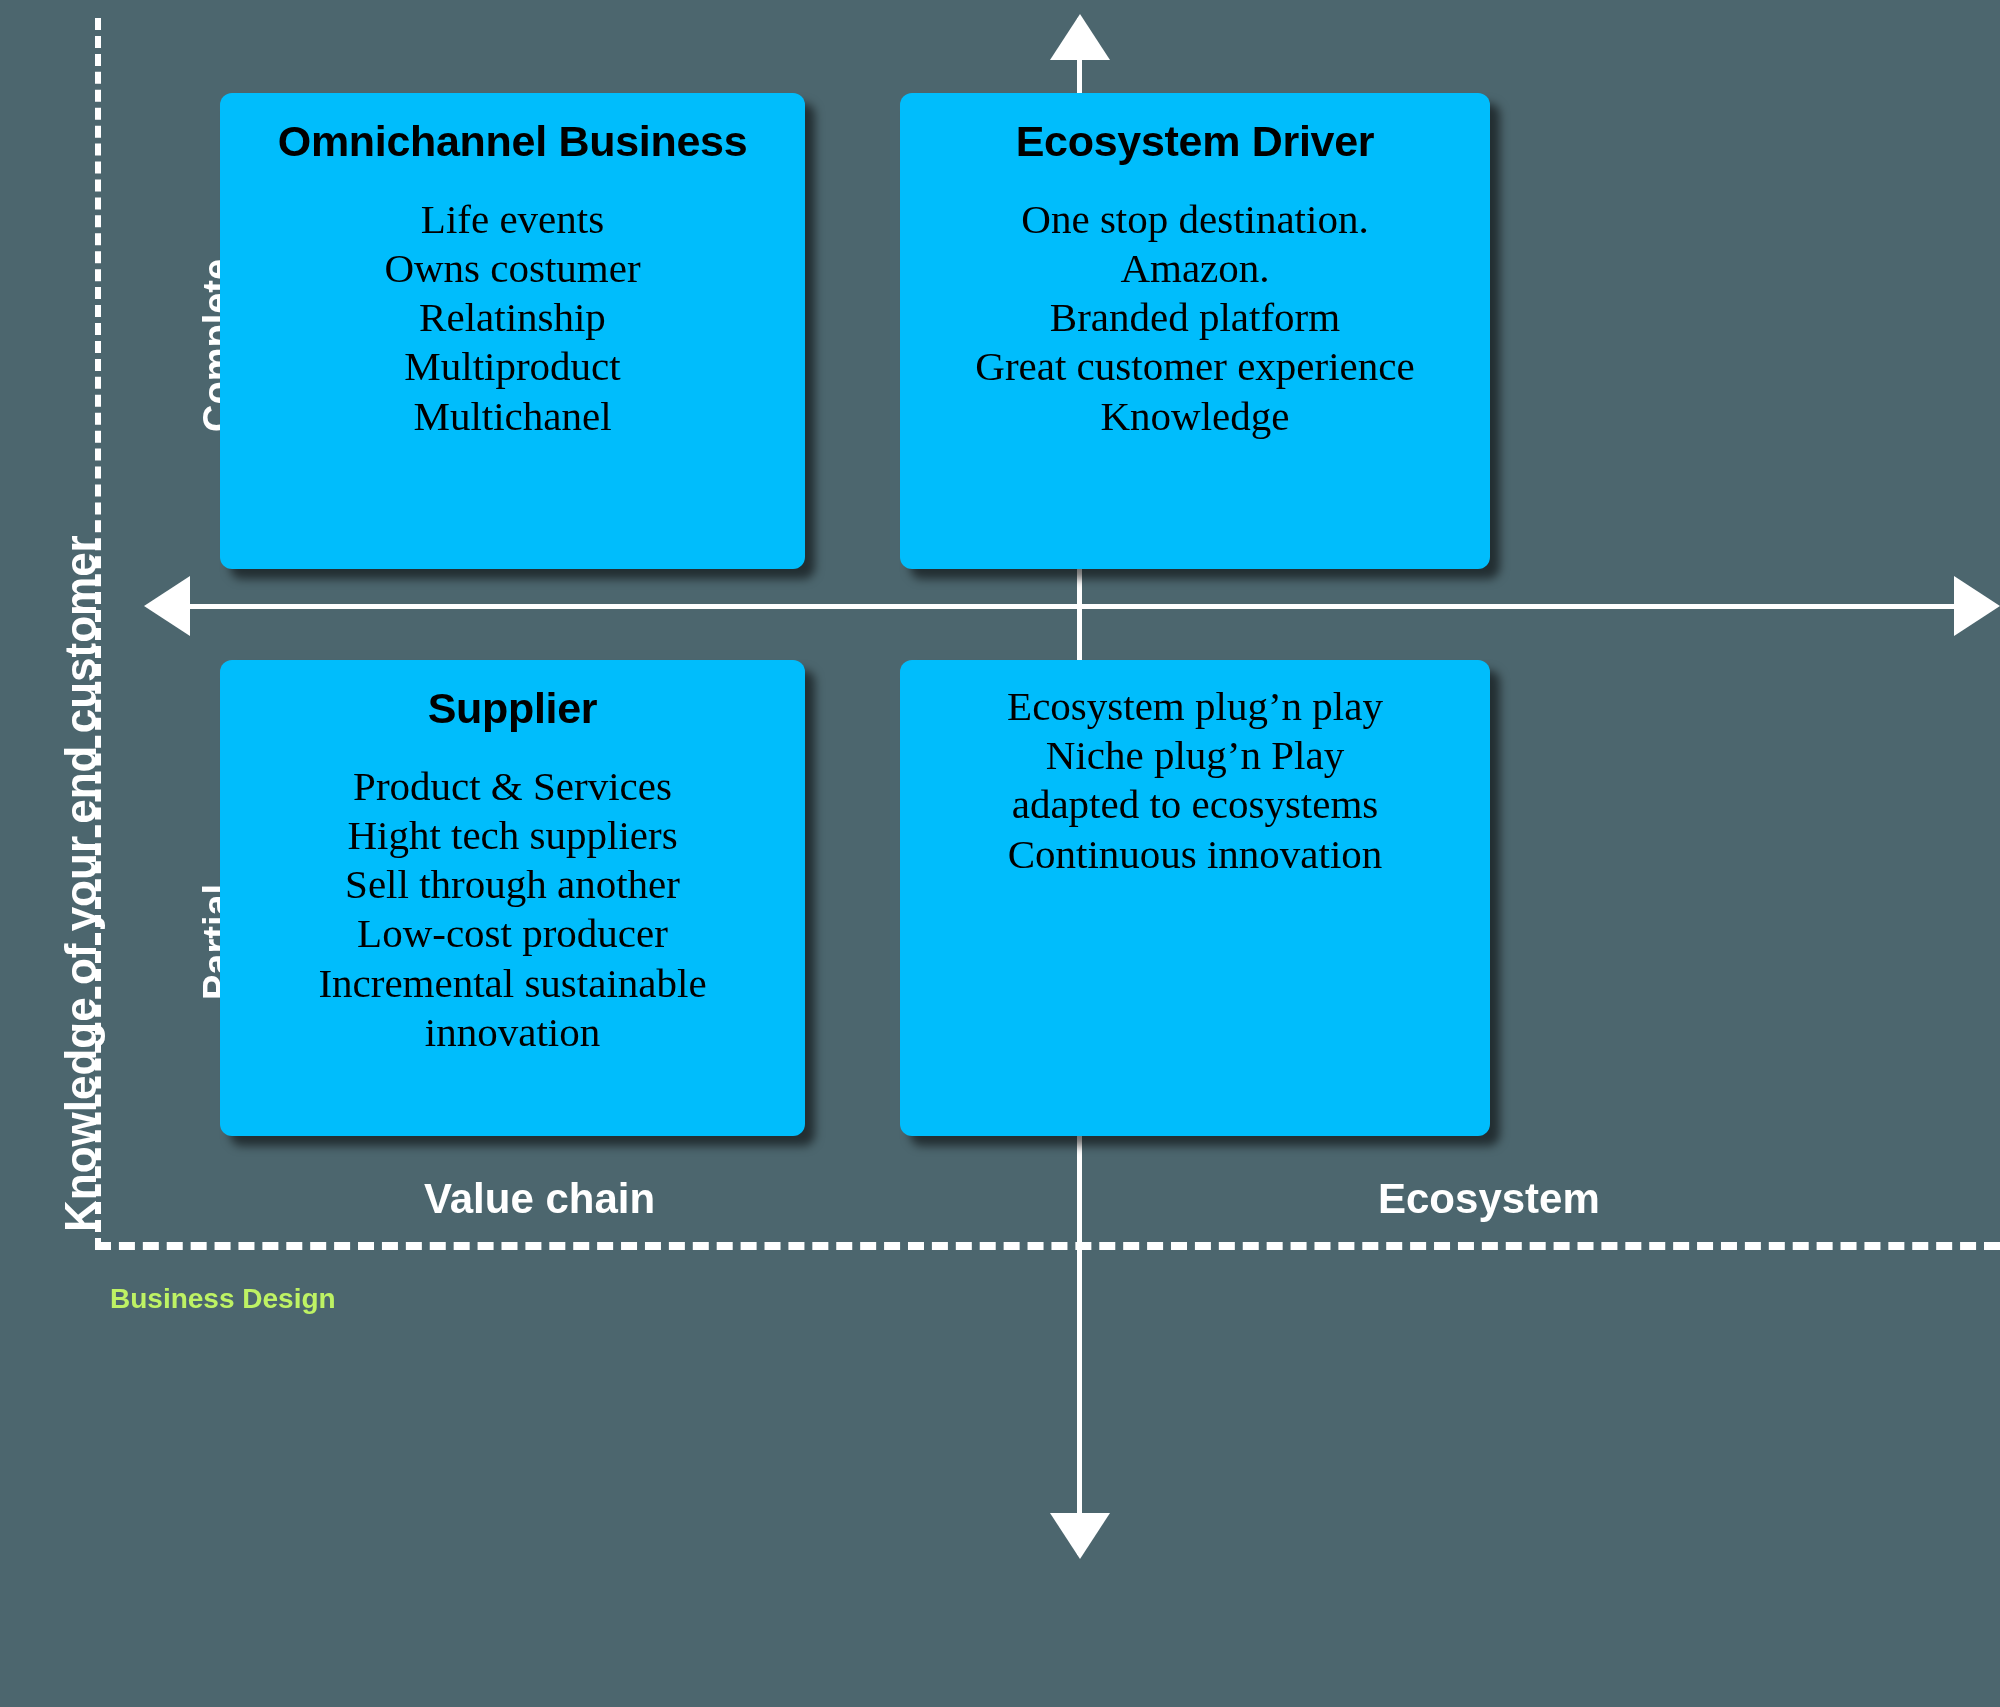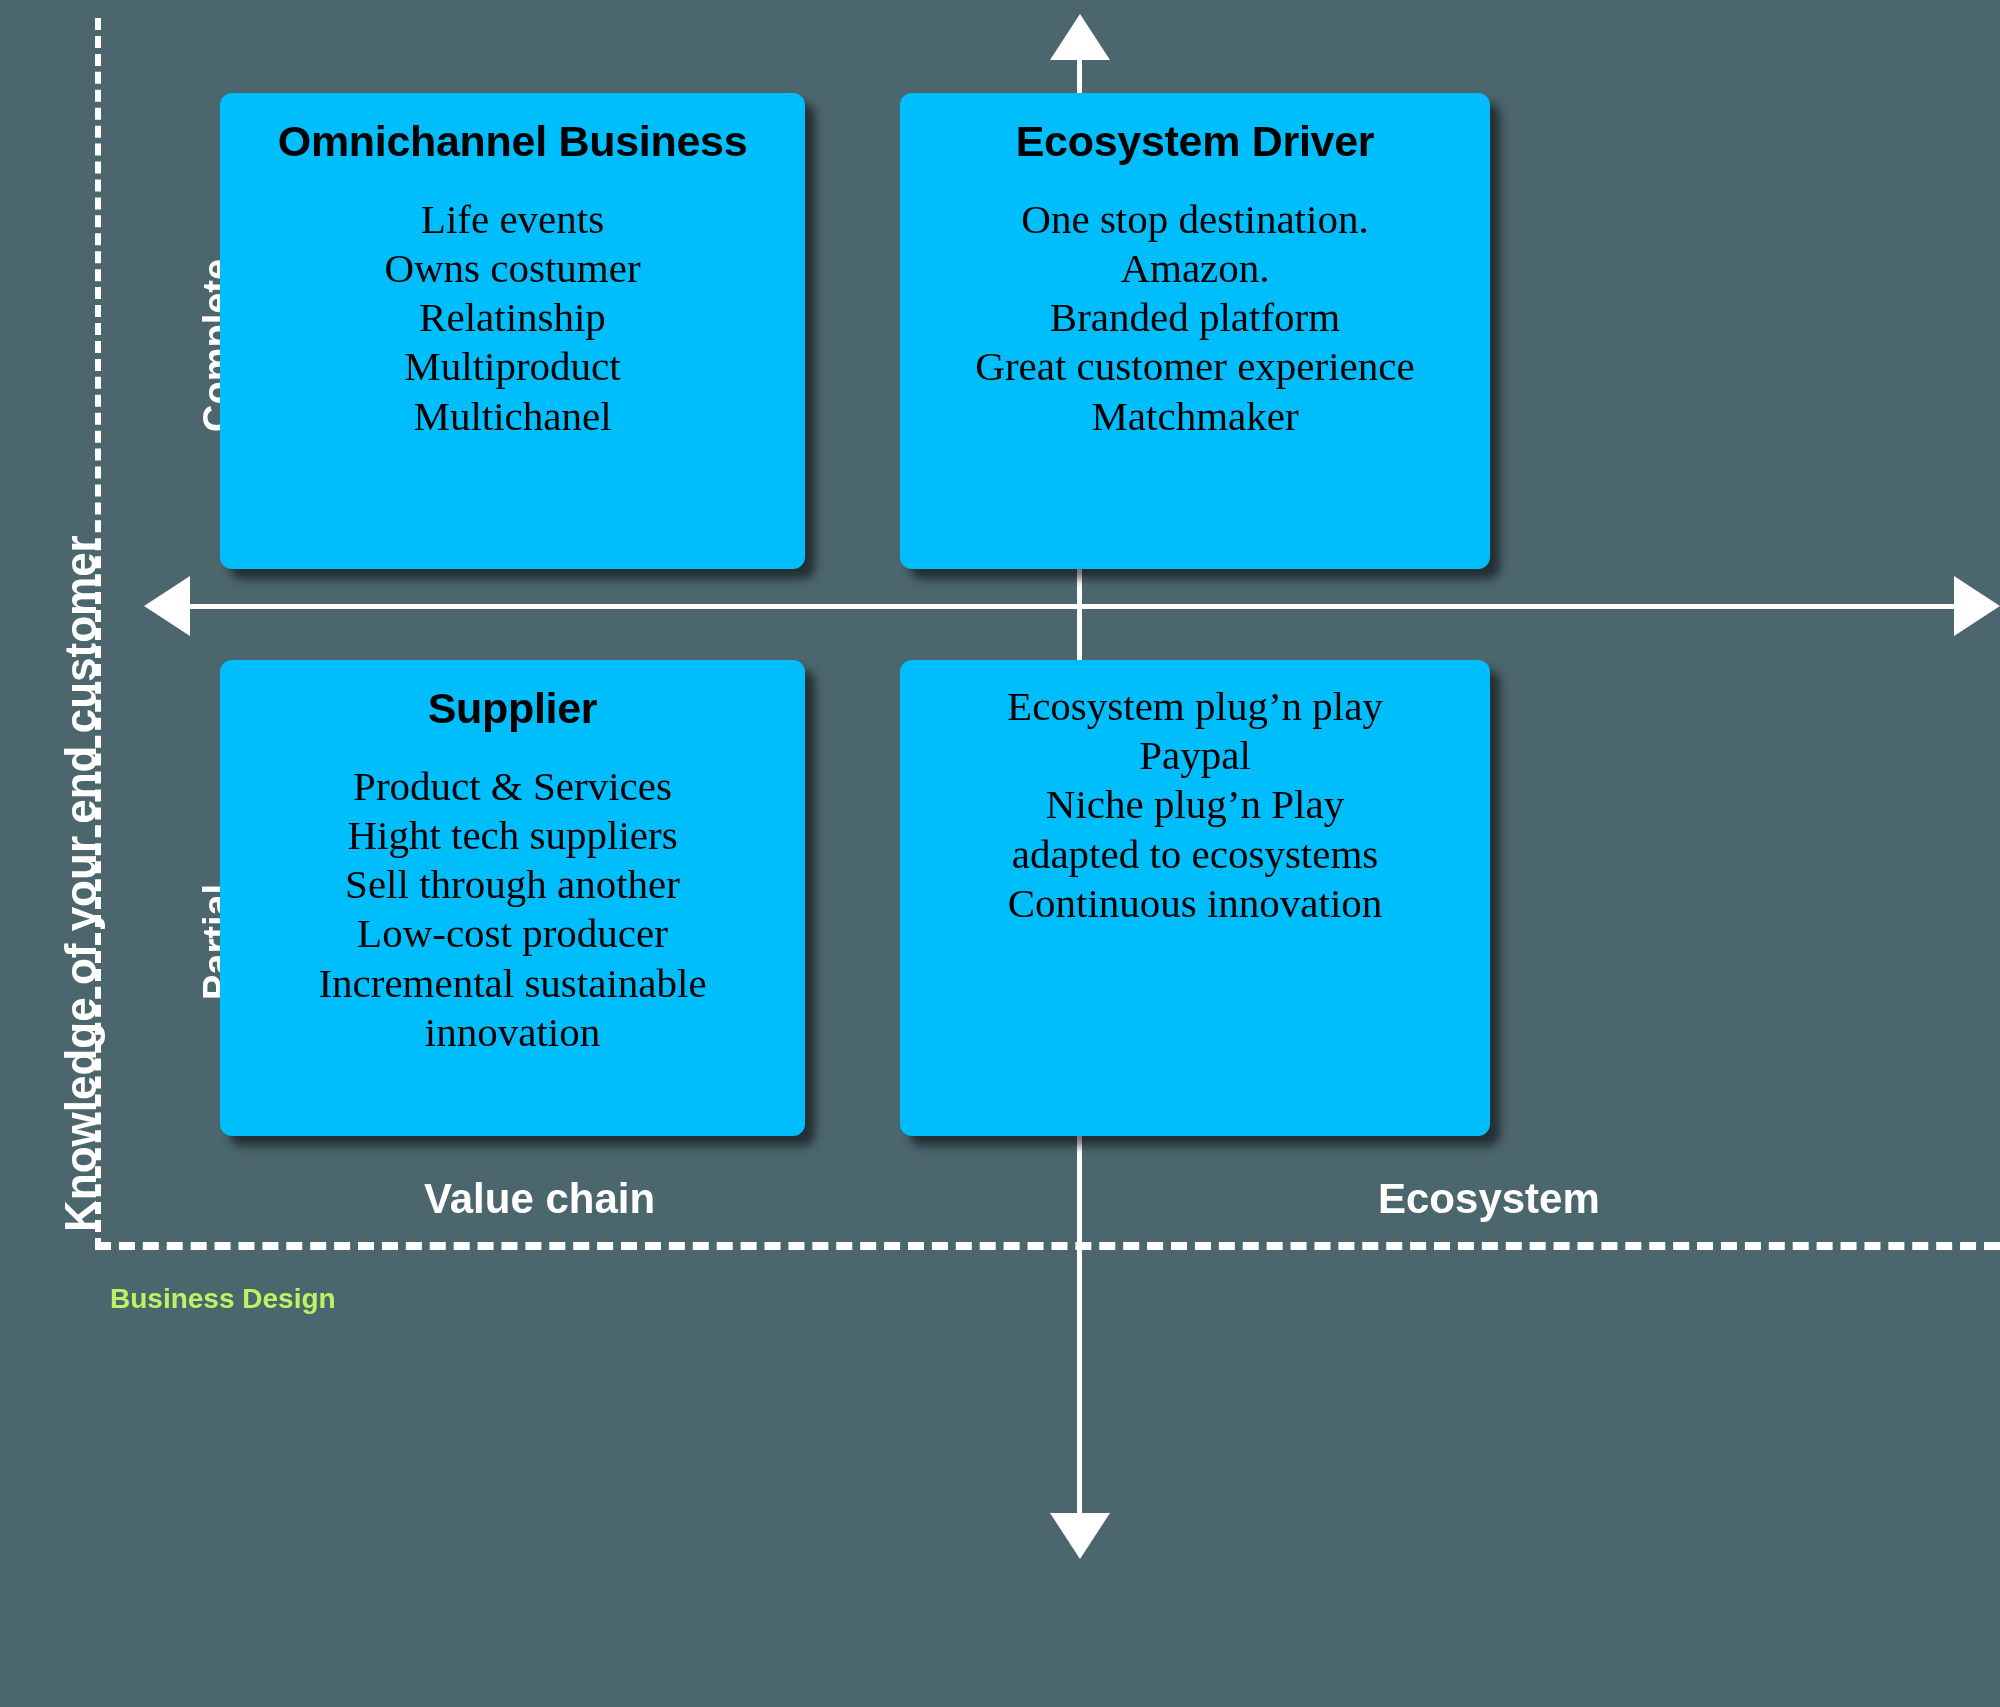--- a/index.html
+++ b/index.html
@@ -203,38 +203,37 @@
     </div>
   </div>
 
   <div class="card tr">
     <div class="card-title">Ecosystem Driver</div>
     <div class="card-lines">
       <div>One stop destination.</div>
       <div>Amazon.</div>
       <div>Branded platform</div>
       <div>Great customer experience</div>
-      <div>Matchmaker</div>
+      <div>Knowledge</div>
     </div>
   </div>
 
   <div class="card bl">
     <div class="card-title">Supplier</div>
     <div class="card-lines">
       <div>Product &amp; Services</div>
       <div>Hight tech suppliers</div>
       <div>Sell through another</div>
       <div>Low-cost producer</div>
       <div>Incremental sustainable innovation</div>
     </div>
   </div>
 
   <div class="card br">
     <div class="card-lines">
       <div>Ecosystem plug’n play</div>
-      <div>Paypal</div>
       <div>Niche plug’n Play</div>
       <div>adapted to ecosystems</div>
       <div>Continuous innovation</div>
     </div>
   </div>
 
 </div>
 
 </body></html>

